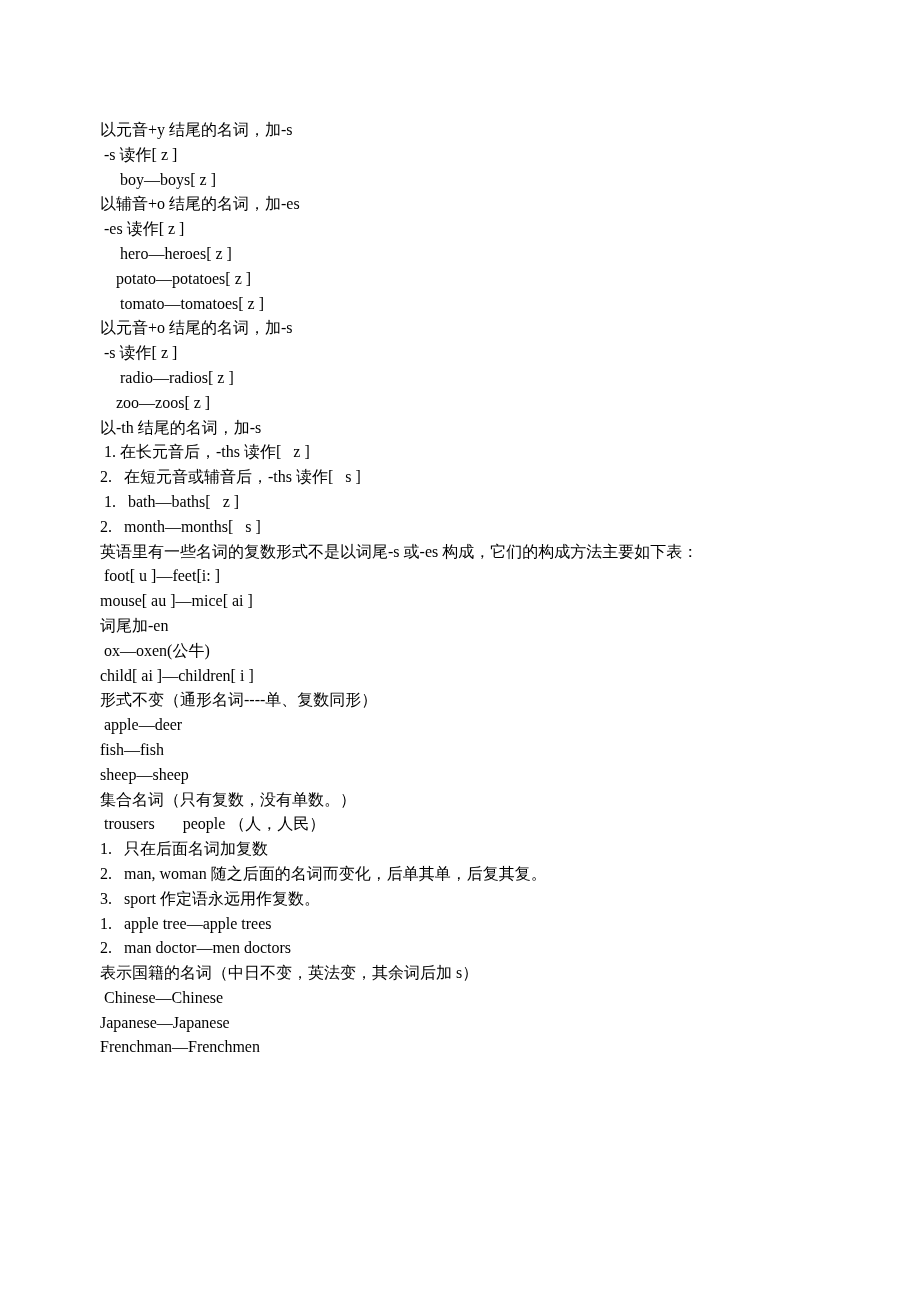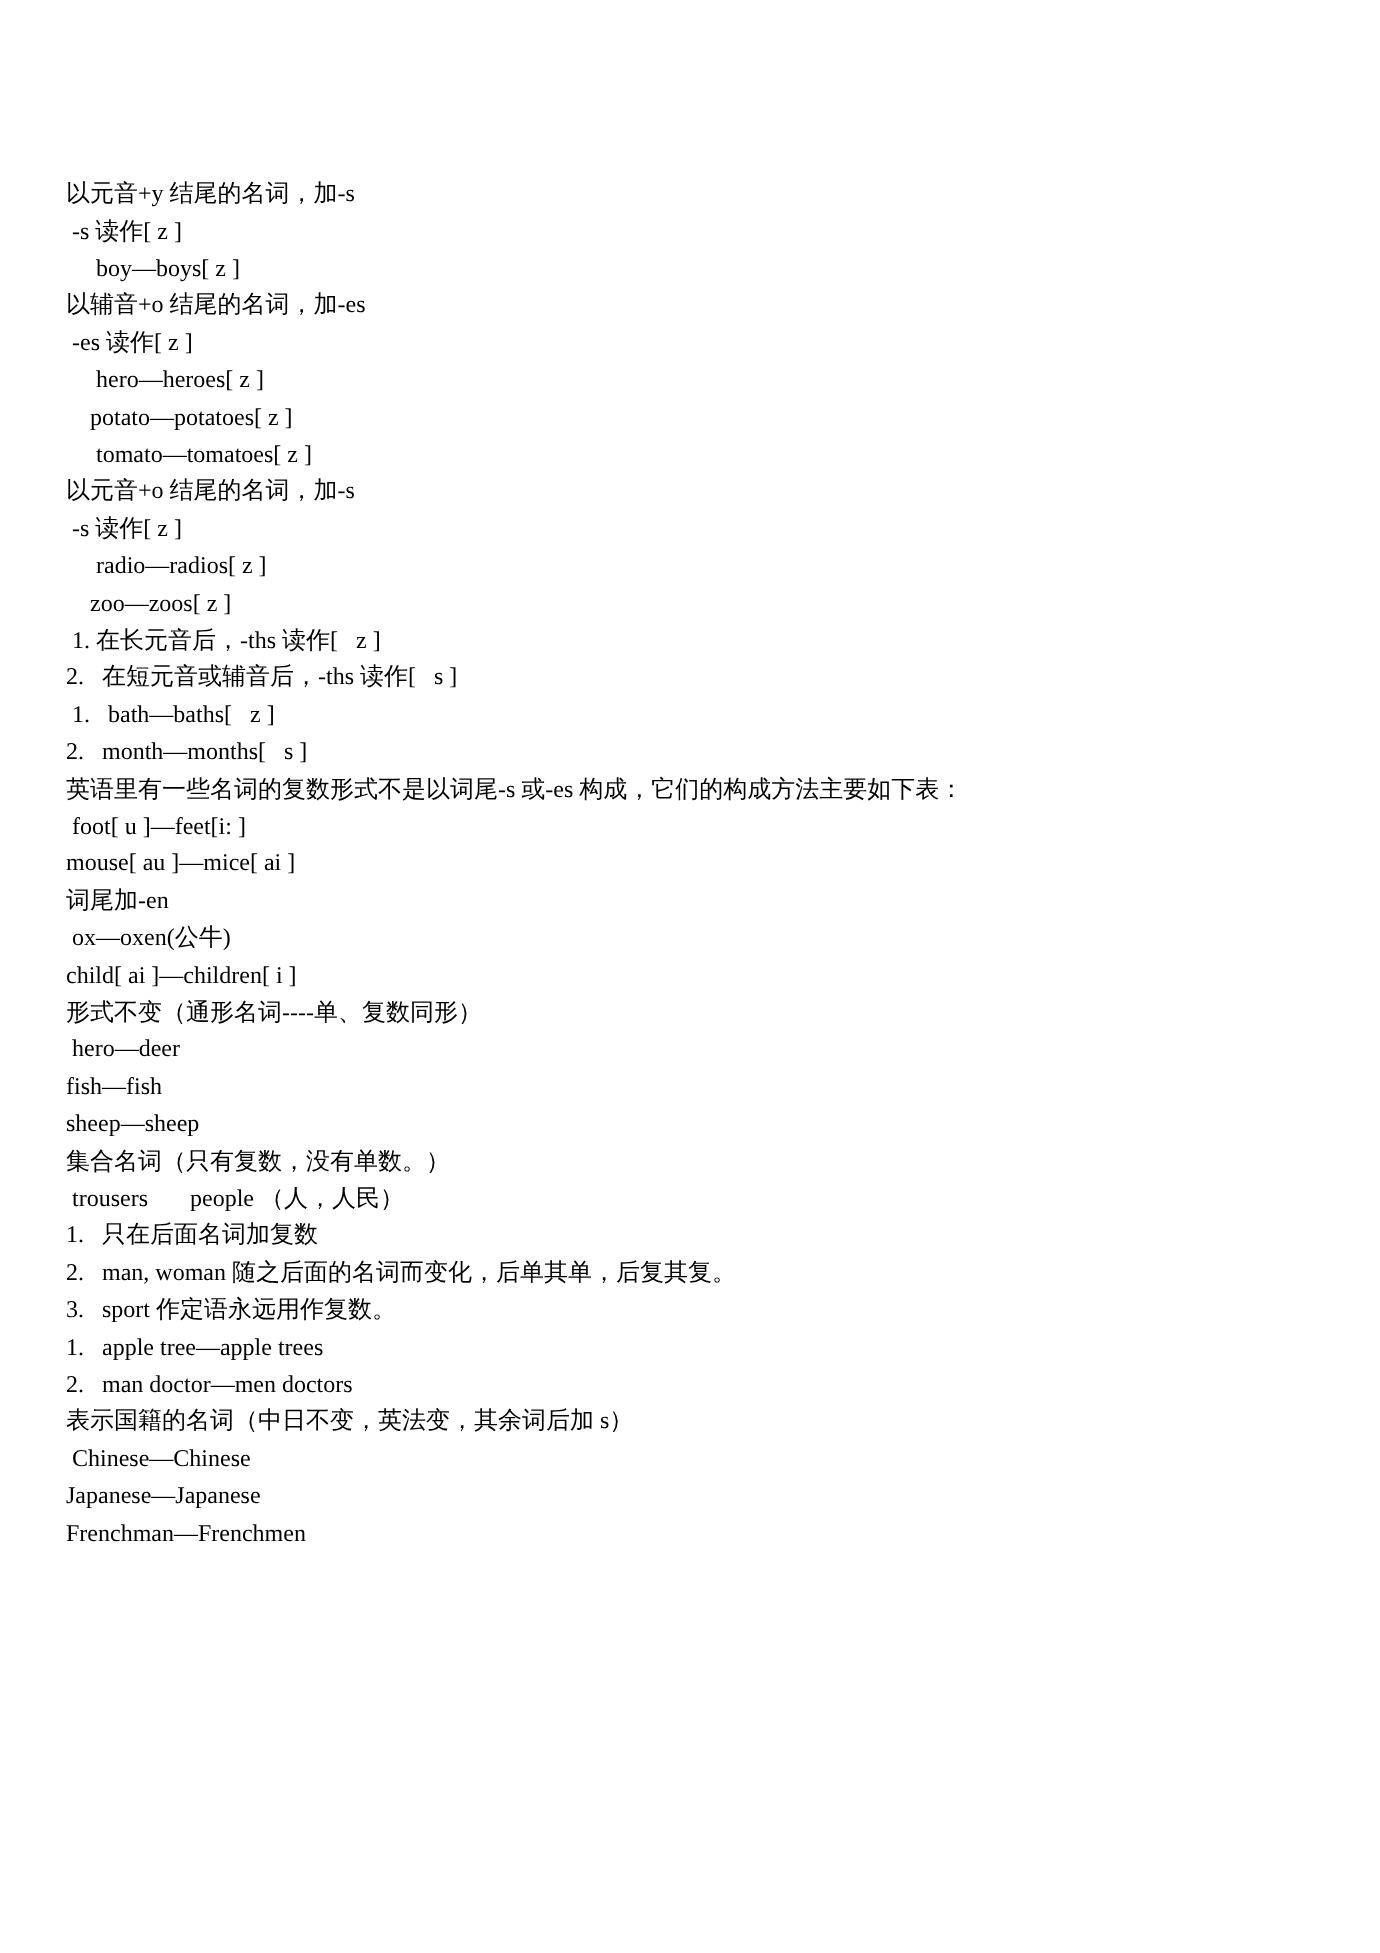--- a/index.html
+++ b/index.html
@@ -8,21 +8,21 @@
     background: #fff;
     font-family: "SimSun", "宋体", serif;
     font-size: 16px;
     color: #000;
     line-height: 1.55;
   }
   .page {
     width: 920px;
     min-height: 1302px;
     box-sizing: border-box;
-    padding: 118px 100px 0 44px;
+    padding: 118px 100px 0 100px;
   }
   .line {
     white-space: pre;
   }
 </style>
 </head>
 <body>
 
 <div class="page">
   <div class="line">以元音+y 结尾的名词，加-s</div>
@@ -30,32 +30,33 @@
   <div class="line">     boy—boys[ z ]</div>
   <div class="line">以辅音+o 结尾的名词，加-es</div>
   <div class="line"> -es 读作[ z ]</div>
   <div class="line">     hero—heroes[ z ]</div>
   <div class="line">    potato—potatoes[ z ]</div>
   <div class="line">     tomato—tomatoes[ z ]</div>
   <div class="line">以元音+o 结尾的名词，加-s</div>
   <div class="line"> -s 读作[ z ]</div>
   <div class="line">     radio—radios[ z ]</div>
   <div class="line">    zoo—zoos[ z ]</div>
+  <div class="line">以-th 结尾的名词，加-s</div>
   <div class="line"> 1. 在长元音后，-ths 读作[   z ]</div>
   <div class="line">2.   在短元音或辅音后，-ths 读作[   s ]</div>
   <div class="line"> 1.   bath—baths[   z ]</div>
   <div class="line">2.   month—months[   s ]</div>
   <div class="line">英语里有一些名词的复数形式不是以词尾-s 或-es 构成，它们的构成方法主要如下表：</div>
   <div class="line"> foot[ u ]—feet[i: ]</div>
   <div class="line">mouse[ au ]—mice[ ai ]</div>
   <div class="line">词尾加-en</div>
   <div class="line"> ox—oxen(公牛)</div>
   <div class="line">child[ ai ]—children[ i ]</div>
   <div class="line">形式不变（通形名词----单、复数同形）</div>
-  <div class="line"> hero—deer</div>
+  <div class="line"> apple—deer</div>
   <div class="line">fish—fish</div>
   <div class="line">sheep—sheep</div>
   <div class="line">集合名词（只有复数，没有单数。）</div>
   <div class="line"> trousers       people （人，人民）</div>
   <div class="line">1.   只在后面名词加复数</div>
   <div class="line">2.   man, woman 随之后面的名词而变化，后单其单，后复其复。</div>
   <div class="line">3.   sport 作定语永远用作复数。</div>
   <div class="line">1.   apple tree—apple trees</div>
   <div class="line">2.   man doctor—men doctors</div>
   <div class="line">表示国籍的名词（中日不变，英法变，其余词后加 s）</div>

